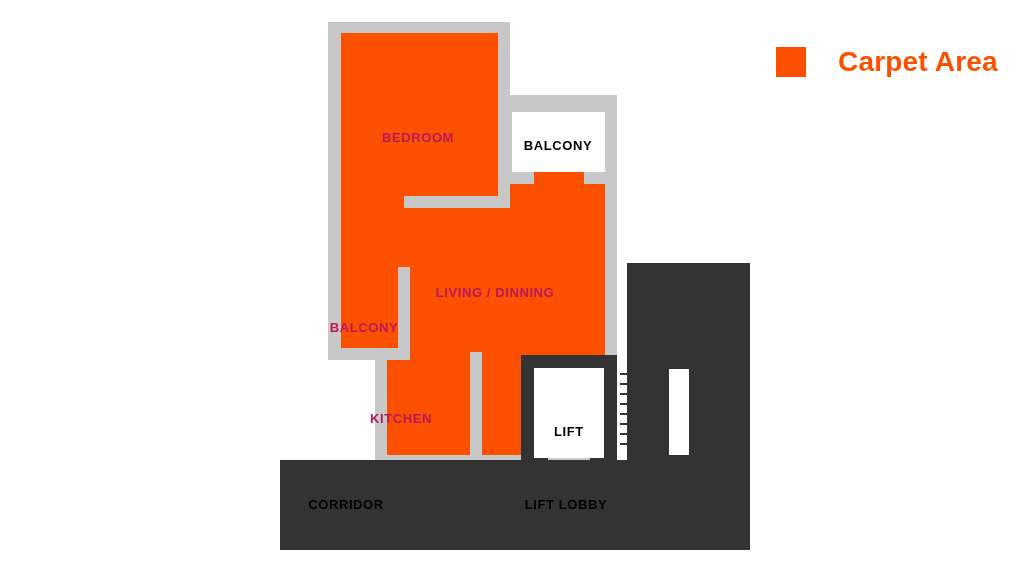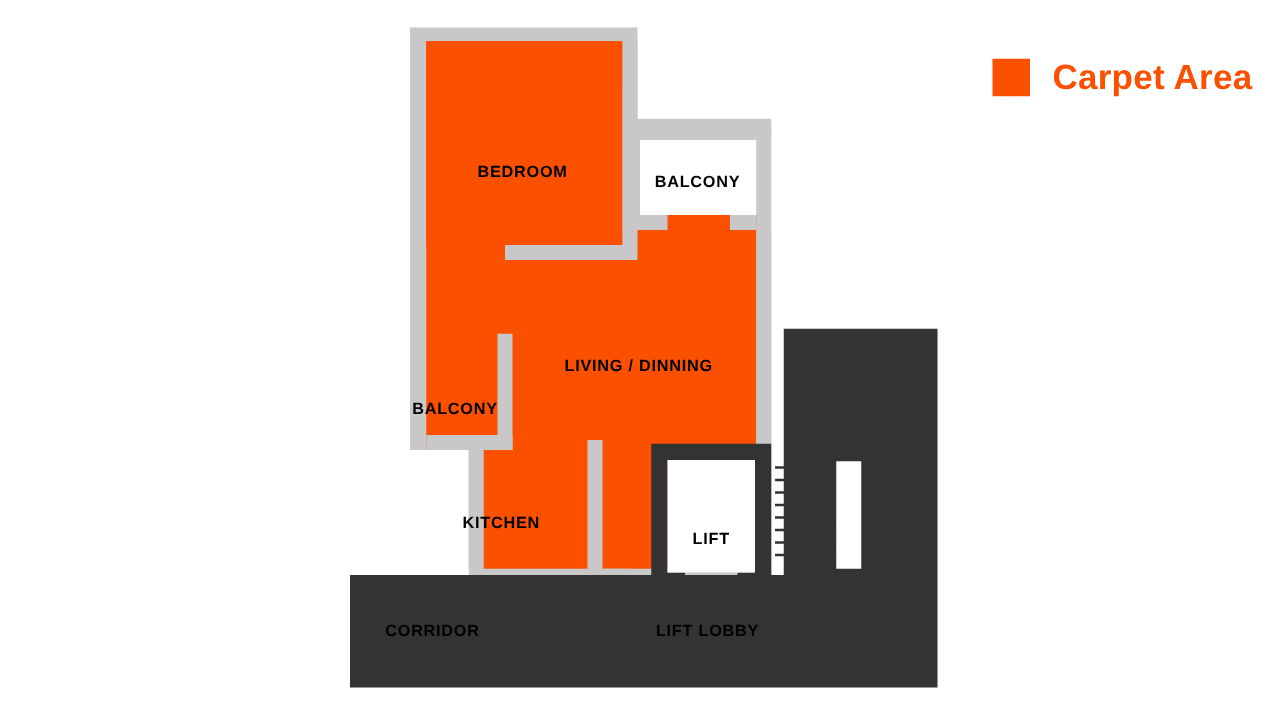--- a/index.html
+++ b/index.html
@@ -29,30 +29,30 @@
   .room-label {
     position: absolute;
     font-family: "Liberation Sans", sans-serif;
     font-weight: bold;
     font-size: 13px;
     letter-spacing: 0.6px;
     white-space: nowrap;
     transform: translate(-50%, -50%);
     pointer-events: none;
   }
-  .label-on-orange { color: #000000; }
+  .label-on-orange { color: #be185d; }
   .label-on-white  { color: #000000; }
 
   #legend {
     position: absolute;
-    left: 794px;
+    left: 776px;
     top: 46px;
     display: flex;
     align-items: center;
-    gap: 18px;
+    gap: 32px;
   }
   #legend-swatch {
     width: 30px;
     height: 30px;
     background: #fa5000;
     flex: 0 0 auto;
   }
   #legend-text {
     font-family: "Liberation Sans", sans-serif;
     font-weight: bold;
@@ -181,21 +181,21 @@
       <line x1="620" y1="444" x2="737" y2="444" stroke="#333333" stroke-width="2"></line>
       <rect x="668" y="368" width="22" height="88" fill="#ffffff" stroke="#333333" stroke-width="2"></rect>
     </g>
 
   </svg>
 
   <div class="room-label label-on-orange" style="left:418px; top:137px;">BEDROOM</div>
 
   <div class="room-label label-on-white" style="left:558px; top:145px;">BALCONY</div>
 
-  <div class="room-label label-on-orange" style="left:495px; top:292px;margin-left:16px;">LIVING / DINNING</div>
+  <div class="room-label label-on-orange" style="left:495px; top:292px;">LIVING / DINNING</div>
 
   <div class="room-label label-on-orange" style="left:364px; top:327px;">BALCONY</div>
 
   <div class="room-label label-on-orange" style="left:401px; top:418px;">KITCHEN</div>
 
   <div class="room-label label-on-white" style="left:569px; top:431px;">LIFT</div>
 
   <div class="room-label label-on-white" style="left:346px; top:504px;">CORRIDOR</div>
 
   <div class="room-label label-on-white" style="left:566px; top:504px;">LIFT LOBBY</div>

